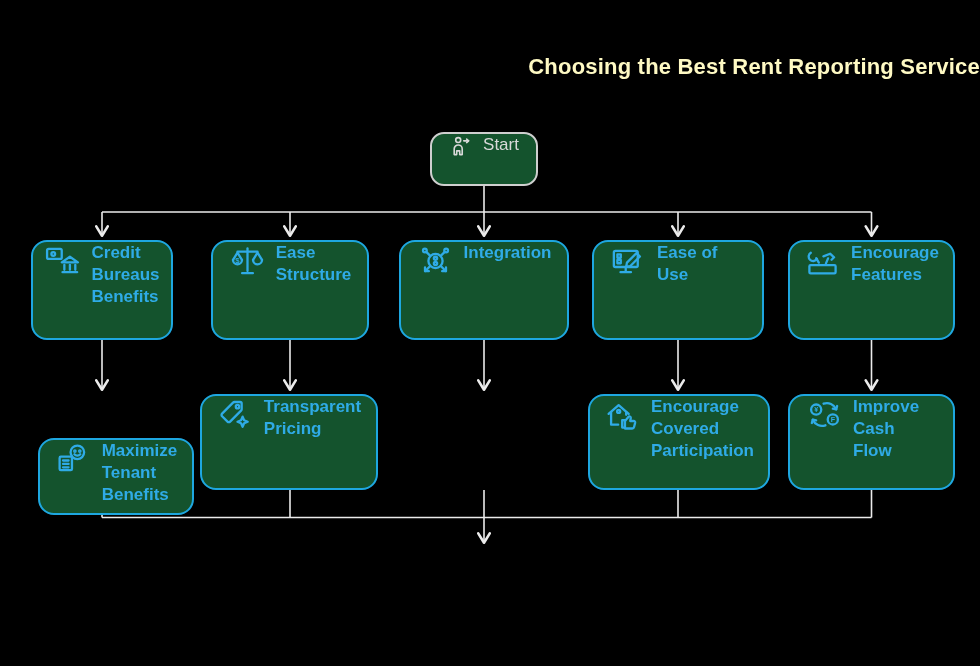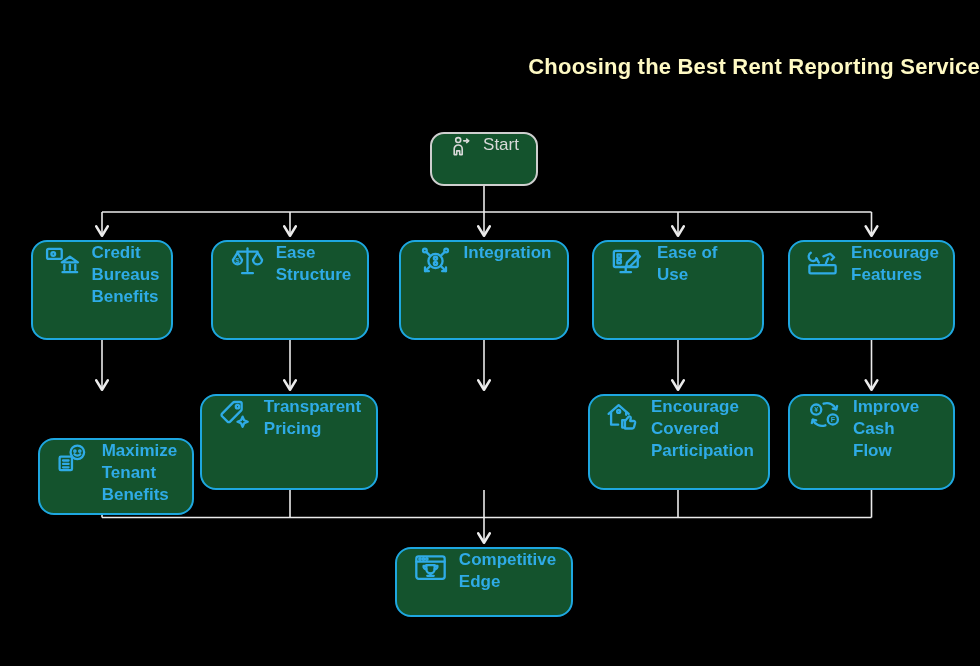--- a/index.html
+++ b/index.html
@@ -209,30 +209,14 @@
         <text x="17.4" y="16.8" font-size="4.6" text-anchor="middle">F</text>
         <path d="M11.4 5 a6.5 6.5 0 0 1 8.2 3.6"></path>
         <path d="M17.4 8.2 l2.2 .5 .6-2.2"></path>
         <path d="M12.6 19 a6.5 6.5 0 0 1 -8.2 -3.6"></path>
         <path d="M6.6 15.8 l-2.2 -.5 -.6 2.2"></path>
       </svg>
     </span>
     <span class="label">Improve Cash Flow</span>
   </div>
 
-  <div class="node p-final">
-    <span class="icon">
-      <svg viewBox="0 0 24 24">
-        <rect x="2.8" y="4.8" width="18.4" height="14.6" rx="1.5"></rect>
-        <path d="M2.8 8.2 h18.4"></path>
-        <circle cx="5.2" cy="6.5" r="0.5" fill="currentColor"></circle>
-        <circle cx="7.4" cy="6.5" r="0.5" fill="currentColor"></circle>
-        <circle cx="9.6" cy="6.5" r="0.5" fill="currentColor"></circle>
-        <path d="M9.3 10.4 h5.4 v2.8 a2.7 2.7 0 0 1 -5.4 0 Z"></path>
-        <path d="M9.3 10.9 H7.5 a1.7 1.7 0 0 0 1.9 2.1"></path>
-        <path d="M14.7 10.9 h1.8 a1.7 1.7 0 0 1 -1.9 2.1"></path>
-        <path d="M12 16 v1.3 M9.9 17.4 h4.2"></path>
-      </svg>
-    </span>
-    <span class="label">Competitive Edge</span>
-  </div>
 
 </div>
 
 </body></html>

